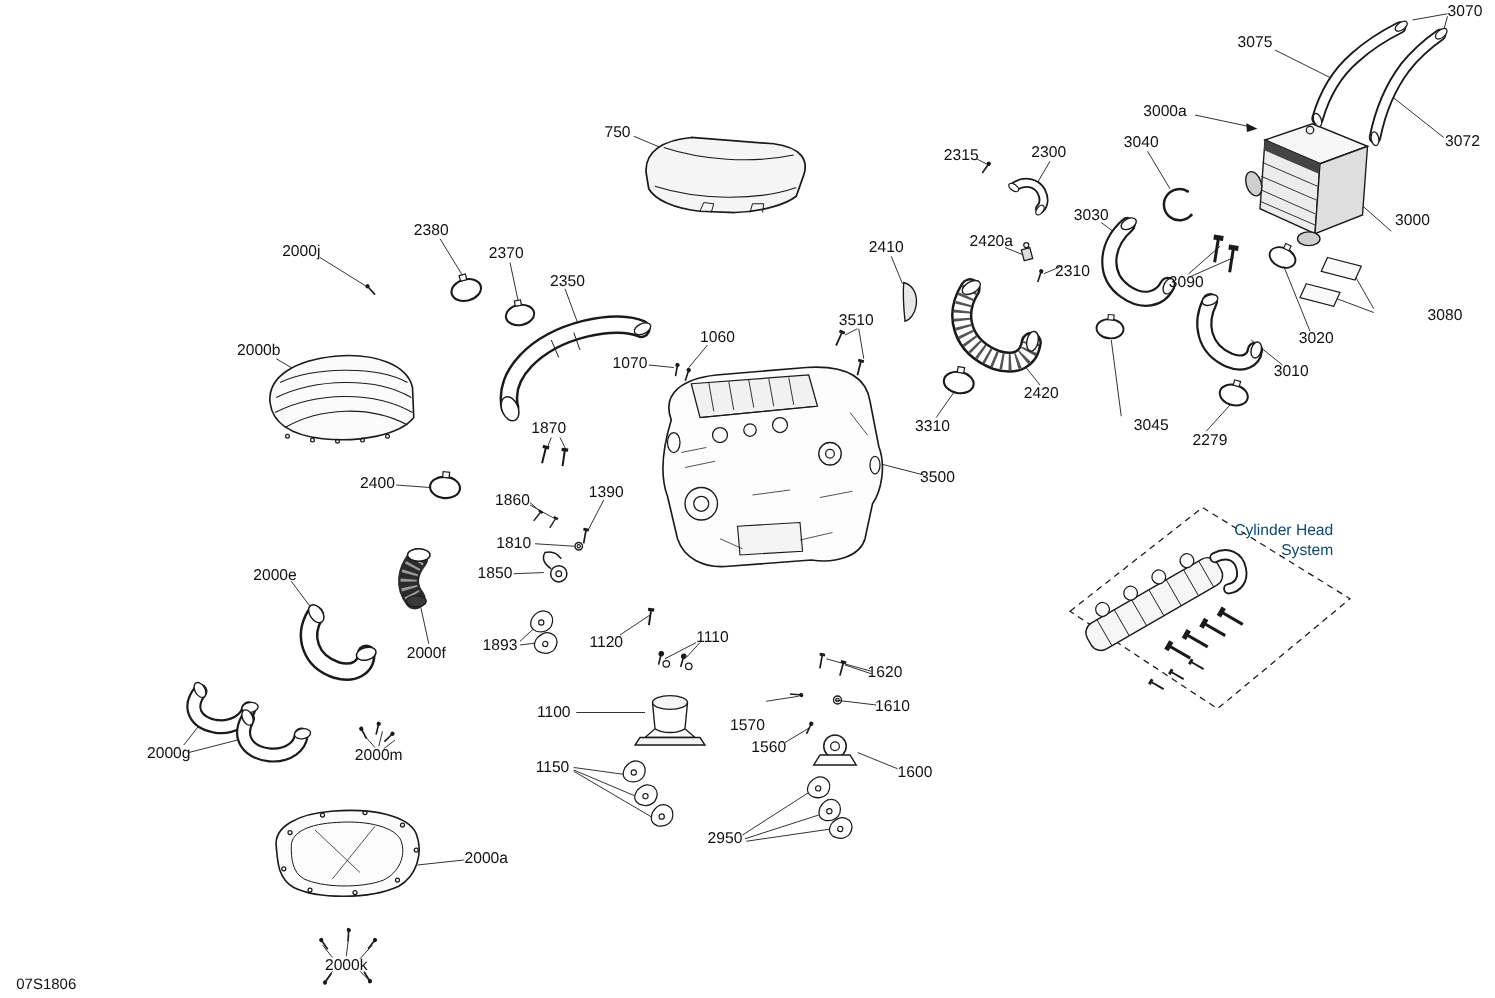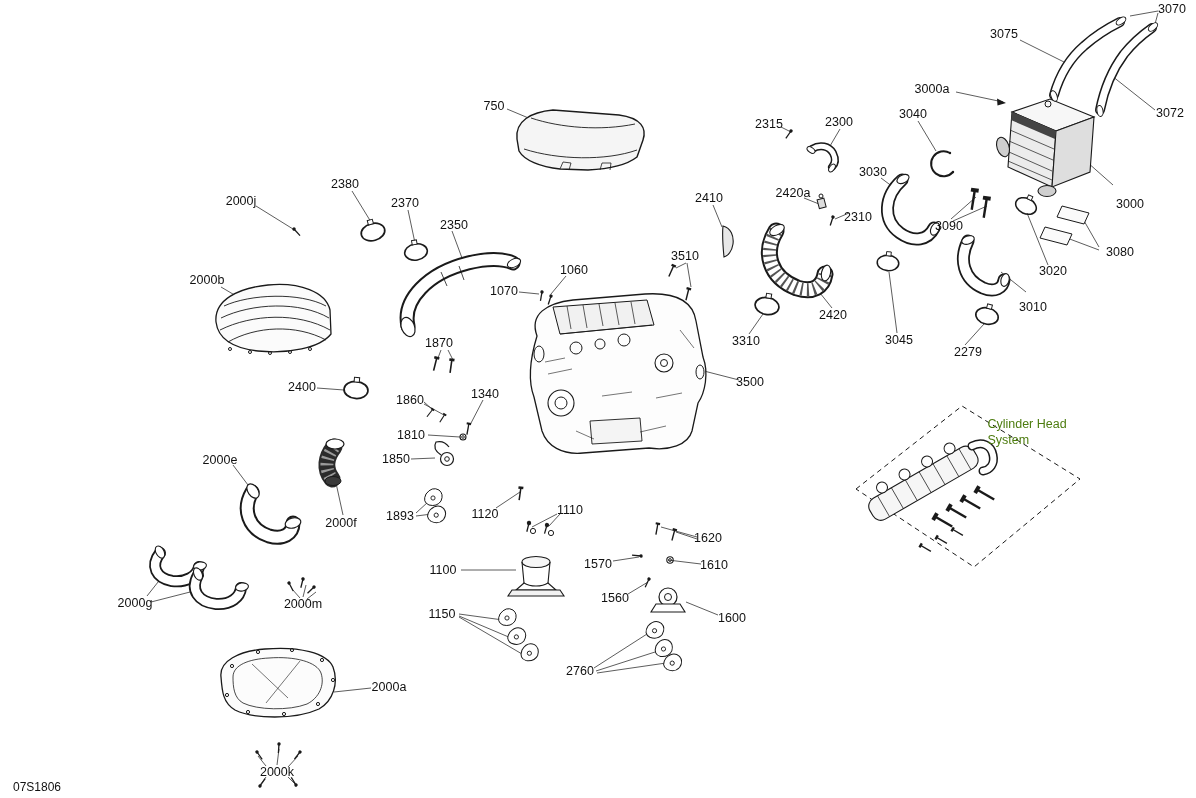--- a/index.html
+++ b/index.html
@@ -3,21 +3,21 @@
 <meta charset="utf-8">
 <style>
   html,body{margin:0;padding:0}
   .stage{position:relative;width:1196px;height:798px;background:#fff;
          font-family:"Liberation Sans",sans-serif;overflow:hidden}
   .art{position:absolute;left:0;top:0}
   .lbl{position:absolute;transform:translate(-50%,-50%);font-size:12.5px;
        color:#111;white-space:nowrap;line-height:1}
   .code{position:absolute;left:13px;top:780px;font-size:12px;color:#111}
   .inset-title{position:absolute;left:1027px;top:433px;transform:translate(-50%,-50%);
-       font-size:12.5px;color:#4d7c0f;text-align:left;line-height:1.25}
+       font-size:12.5px;color:#0c4a6e;text-align:right;line-height:1.25}
 </style>
 </head>
 <body>
 
 <div class="stage">
 
 <svg class="art" width="1196" height="798" viewBox="0 0 1196 798">
   <defs>
     <g id="bolt">
       <line x1="0" y1="0" x2="0" y2="14" stroke="#1a1a1a" stroke-width="1.6"></line>
@@ -453,51 +453,51 @@
 <div class="lbl" style="left:769px;top:124px">2315</div>
 <div class="lbl" style="left:839px;top:122px">2300</div>
 <div class="lbl" style="left:793px;top:193px">2420a</div>
 <div class="lbl" style="left:858px;top:217px">2310</div>
 <div class="lbl" style="left:873px;top:172px">3030</div>
 <div class="lbl" style="left:913px;top:114px">3040</div>
 <div class="lbl" style="left:932px;top:89px">3000a</div>
 <div class="lbl" style="left:1004px;top:34px">3075</div>
 <div class="lbl" style="left:1172px;top:9px">3070</div>
 <div class="lbl" style="left:1170px;top:113px">3072</div>
-<div class="lbl" style="left:1130px;top:204px">3000</div>
+<div class="lbl" style="left:1130px;top:176px">3000</div>
 <div class="lbl" style="left:949px;top:226px">3090</div>
-<div class="lbl" style="left:1120px;top:252px">3080</div>
+<div class="lbl" style="left:1156px;top:252px">3080</div>
 <div class="lbl" style="left:1053px;top:271px">3020</div>
-<div class="lbl" style="left:1033px;top:307px">3010</div>
+<div class="lbl" style="left:1033px;top:297px">3010</div>
 <div class="lbl" style="left:746px;top:341px">3310</div>
 <div class="lbl" style="left:833px;top:315px">2420</div>
-<div class="lbl" style="left:899px;top:340px">3045</div>
+<div class="lbl" style="left:921px;top:340px">3045</div>
 <div class="lbl" style="left:968px;top:352px">2279</div>
 <div class="lbl" style="left:302px;top:387px">2400</div>
 <div class="lbl" style="left:439px;top:343px">1870</div>
 <div class="lbl" style="left:410px;top:400px">1860</div>
-<div class="lbl" style="left:485px;top:394px">1340</div>
+<div class="lbl" style="left:485px;top:394px">1390</div>
 <div class="lbl" style="left:411px;top:435px">1810</div>
 <div class="lbl" style="left:396px;top:459px">1850</div>
 <div class="lbl" style="left:750px;top:382px">3500</div>
 <div class="lbl" style="left:220px;top:460px">2000e</div>
 <div class="lbl" style="left:341px;top:523px">2000f</div>
 <div class="lbl" style="left:400px;top:516px">1893</div>
 <div class="lbl" style="left:485px;top:514px">1120</div>
 <div class="lbl" style="left:570px;top:510px">1110</div>
 <div class="lbl" style="left:708px;top:538px">1620</div>
 <div class="lbl" style="left:714px;top:565px">1610</div>
-<div class="lbl" style="left:598px;top:564px">1570</div>
+<div class="lbl" style="left:598px;top:580px">1570</div>
 <div class="lbl" style="left:615px;top:598px">1560</div>
 <div class="lbl" style="left:732px;top:618px">1600</div>
 <div class="lbl" style="left:443px;top:570px">1100</div>
 <div class="lbl" style="left:135px;top:603px">2000g</div>
 <div class="lbl" style="left:303px;top:604px">2000m</div>
 <div class="lbl" style="left:442px;top:614px">1150</div>
-<div class="lbl" style="left:580px;top:671px">2760</div>
+<div class="lbl" style="left:580px;top:671px">2950</div>
 <div class="lbl" style="left:389px;top:687px">2000a</div>
 <div class="lbl" style="left:277px;top:772px">2000k</div>
 
 <div class="inset-title">
   <div>Cylinder Head</div>
   <div>System</div>
 </div>
 
 <div class="code">07S1806</div>
 

